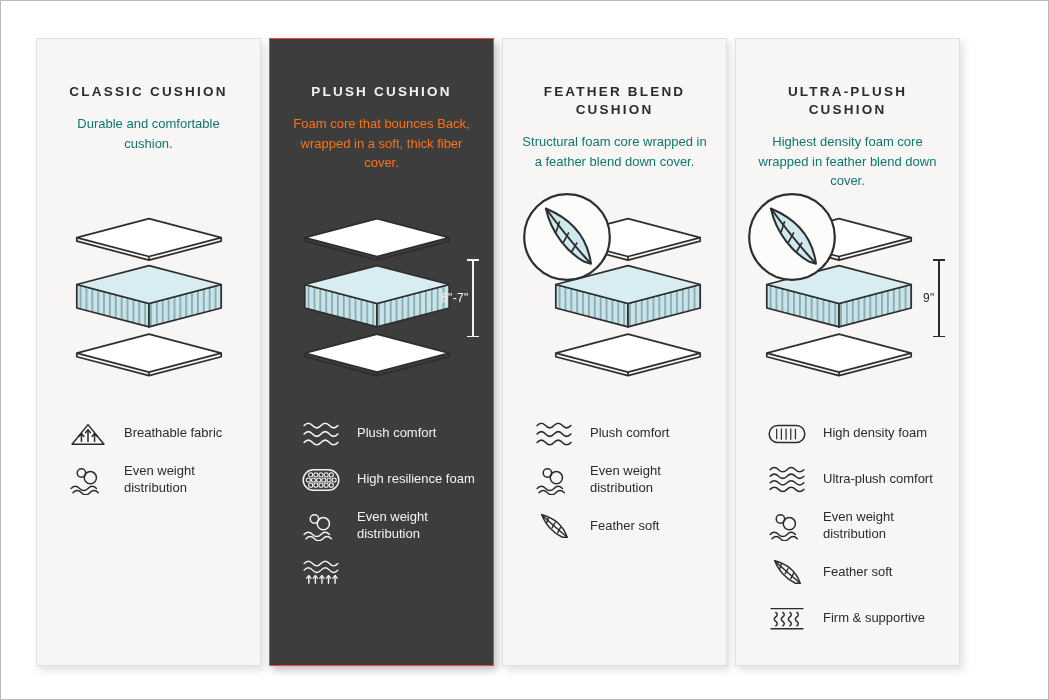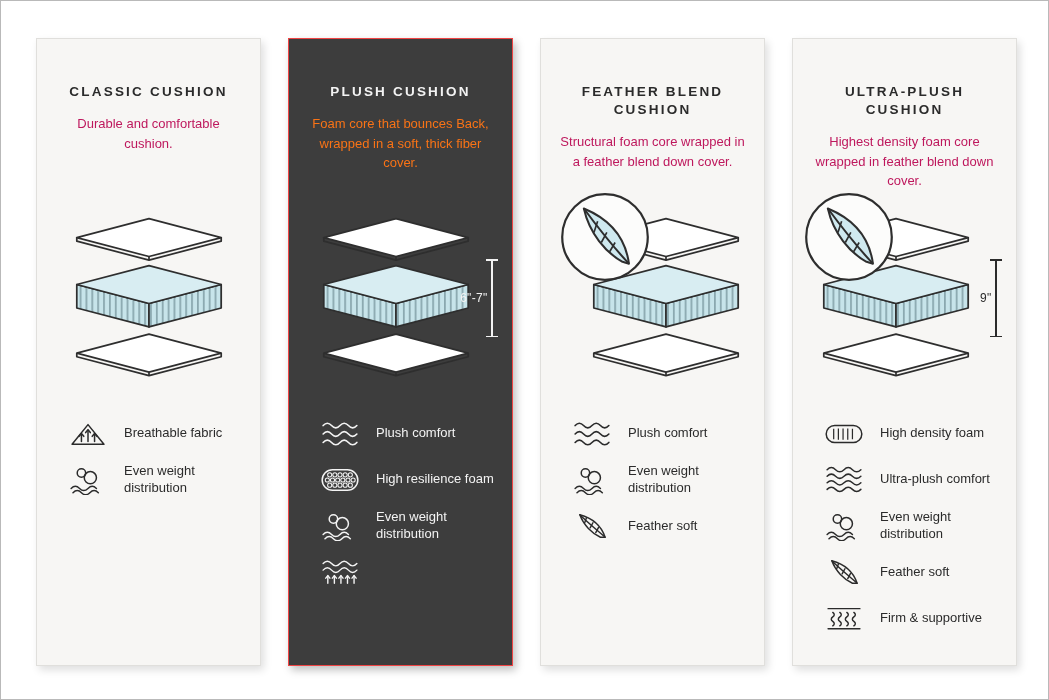--- a/index.html
+++ b/index.html
@@ -1,33 +1,33 @@
 <!DOCTYPE html>
 <html><head>
 <meta charset="utf-8">
 <style>
   html,body{margin:0;padding:0;}
   body{
     width:1049px;height:700px;overflow:hidden;background:#ffffff;
     box-sizing:border-box;border:1px solid #b9b9b9;
     font-family:"Liberation Sans", sans-serif;color:#2b2b2b;
   }
-  .cards{display:flex;gap:27px;padding:37px 0 0 35px;align-items:flex-start;}
+  .cards{display:flex;gap:8px;padding:37px 0 0 35px;align-items:flex-start;}
   .card{
     width:225px;height:628px;box-sizing:border-box;flex:0 0 225px;
     display:flex;flex-direction:column;
   }
   .card.light{background:#f7f6f4;border:1px solid #e0dfdc;box-shadow:3px 4px 8px rgba(0,0,0,0.13);color:#2b2b2b;}
   .card.dark{background:#3d3d3d;border:1px solid #ef4444;box-shadow:3px 4px 8px rgba(0,0,0,0.25);color:#f3f3f3;}
   .card-header{padding:44px 16px 0;height:112px;text-align:center;}
   .card-title{
     margin:0 0 13px;font-size:13.5px;font-weight:bold;letter-spacing:2.2px;
     line-height:1.35;text-transform:uppercase;
   }
-  .card-desc{margin:0;font-size:13px;line-height:1.5;color:#be185d;}
+  .card-desc{margin:0;font-size:13px;line-height:1.5;color:#0f766e;}
   .dark .card-desc{color:#f97316;}
   .illus{position:relative;height:176px;margin:20px 0 0;padding:0;}
   .cushion-wrap{width:190px;height:167px;}
   .cushion-wrap svg{display:block;width:190px;height:167px;}
   .card-classic .cushion-wrap{margin:0 auto;}
   .card-plush   .cushion-wrap{margin-left:12px;}
   .card-feather .cushion-wrap{margin-left:30px;}
   .card-ultra   .cushion-wrap{margin-left:8px;}
   .badge{position:absolute;width:92px;height:92px;top:-24px;}
   .badge svg{display:block;width:92px;height:92px;}

